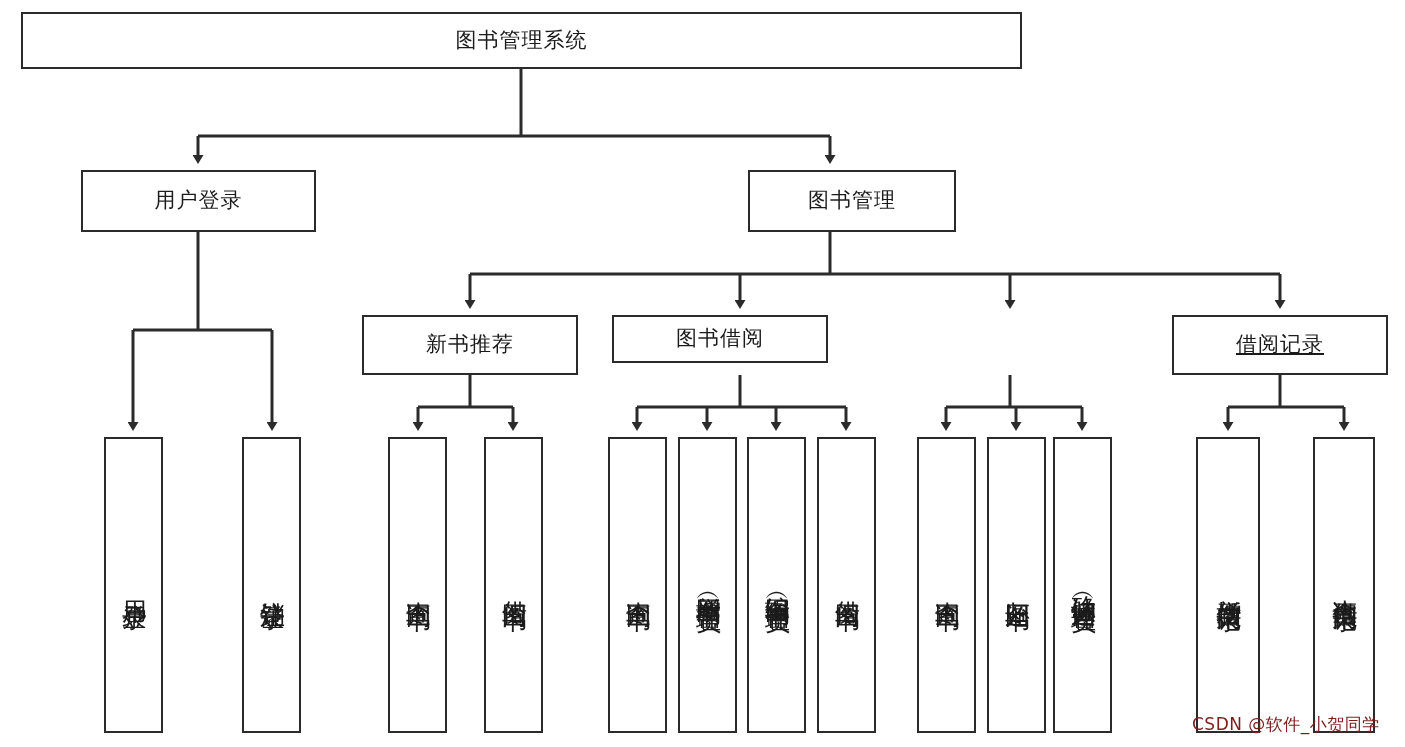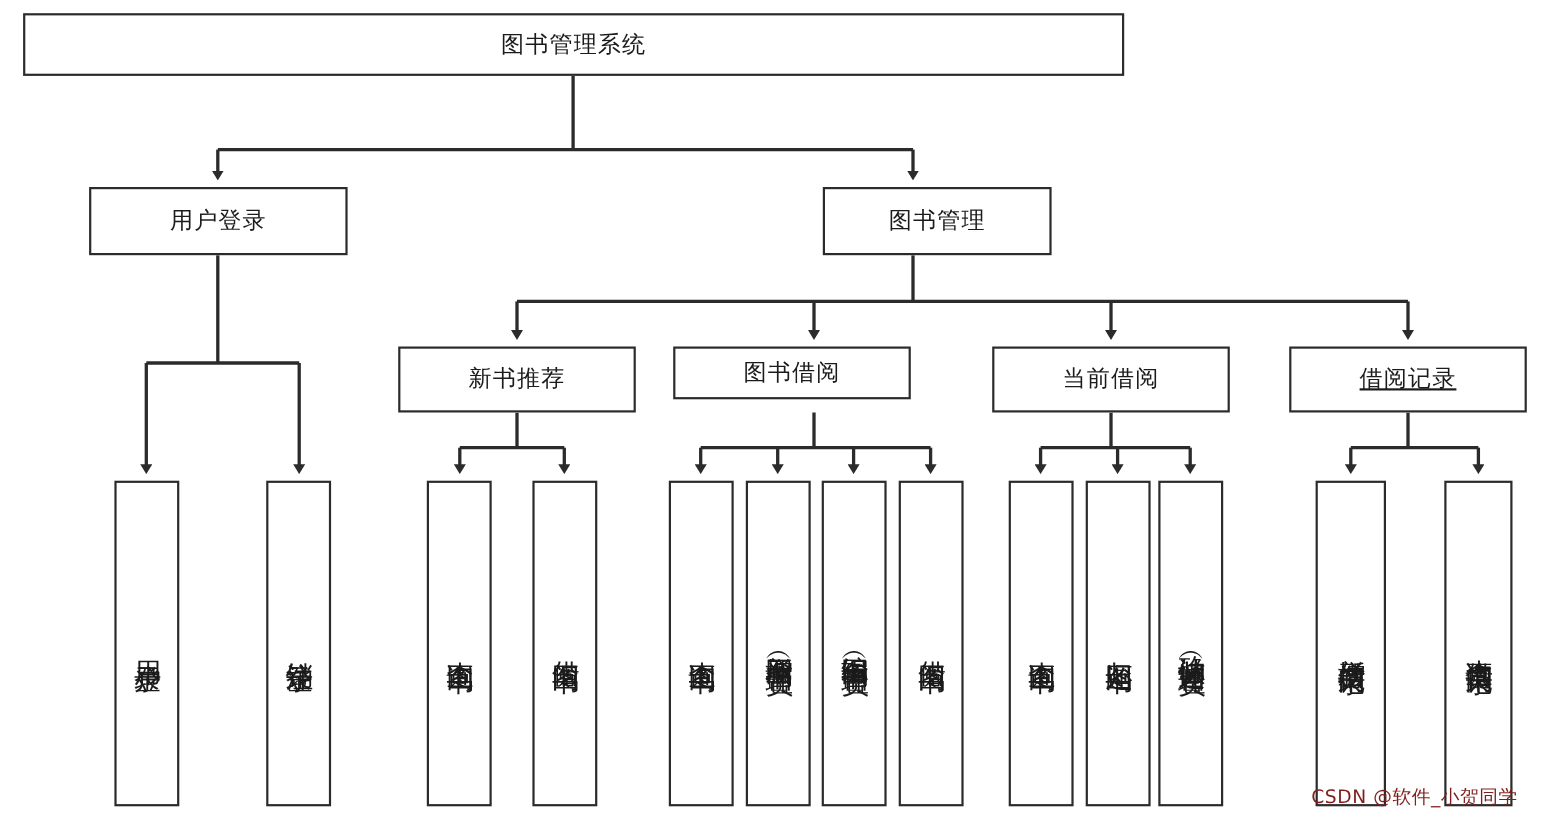--- a/index.html
+++ b/index.html
@@ -137,23 +137,20 @@
   <div class="node horiz" style="left:748px; top:170px; width:208px; height:62px;">
     <span>图书管理</span>
   </div>
 
   <div class="node horiz" style="left:362px; top:315px; width:216px; height:60px;">
     <span>新书推荐</span>
   </div>
   <div class="node horiz" style="left:612px; top:315px; width:216px; height:48px;">
     <span>图书借阅</span>
   </div>
-  <div class="node horiz" style="left:902px; top:315px; width:216px; height:60px;">
-    <span>当前借阅</span>
-  </div>
   <div class="node horiz" style="left:1172px; top:315px; width:216px; height:60px;text-decoration:underline;">
     <span>借阅记录</span>
   </div>
 
   <div class="node vert" style="left:104px; top:437px; width:59px; height:296px;">
     <span class="vtext">用户登录</span>
   </div>
   <div class="node vert" style="left:242px; top:437px; width:59px; height:296px;">
     <span class="vtext">注销登录</span>
   </div>

